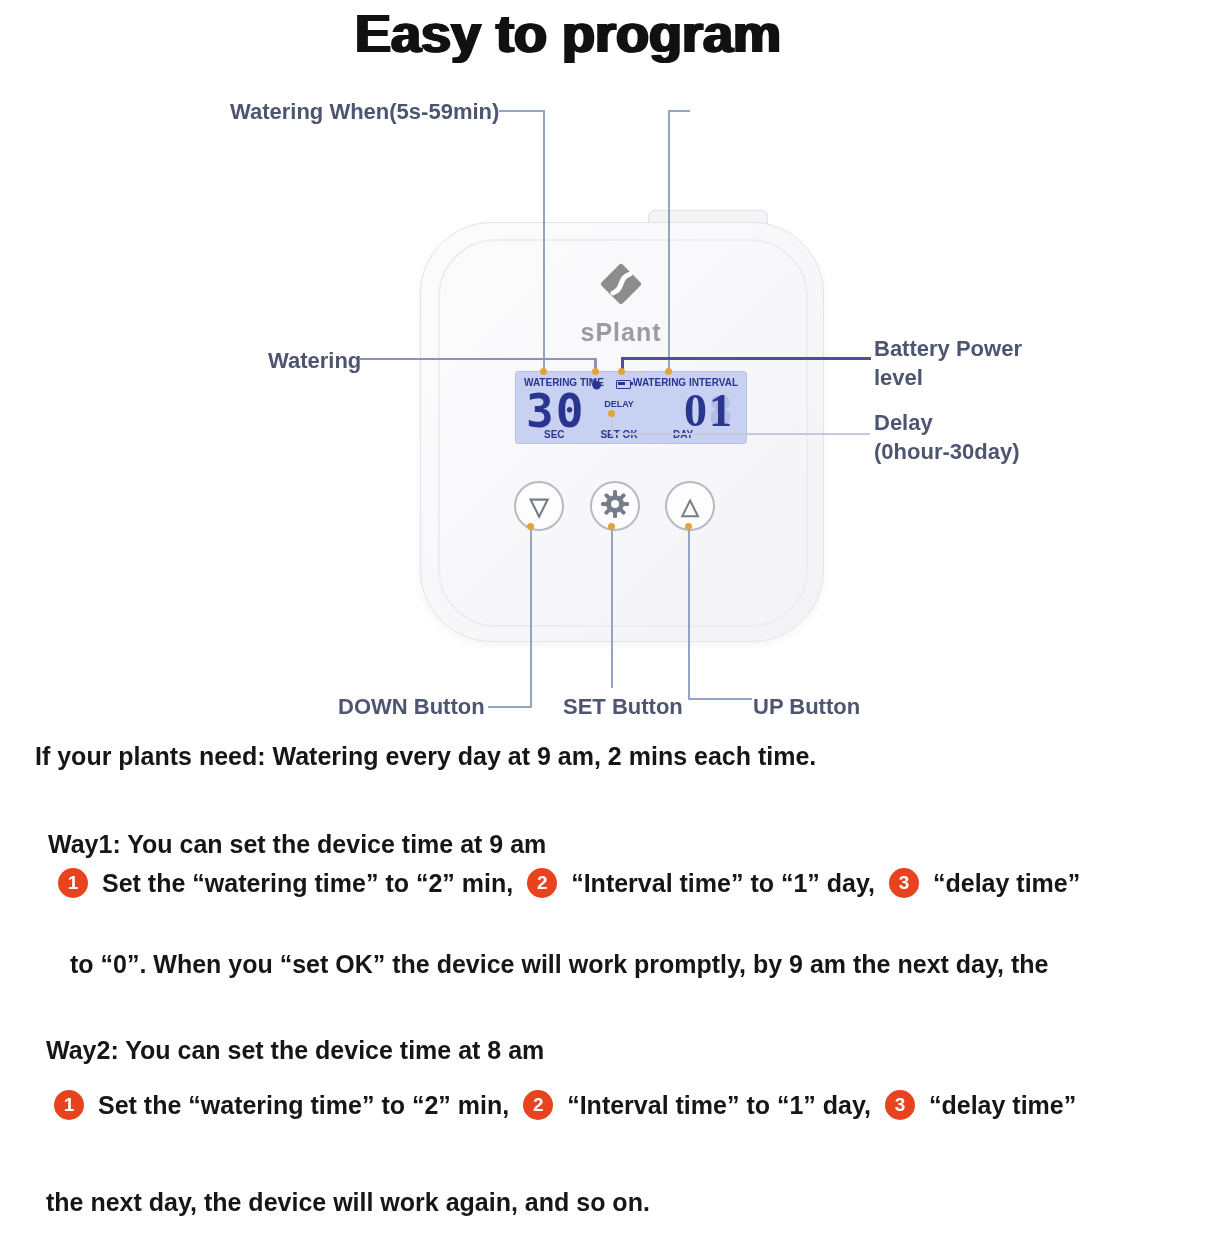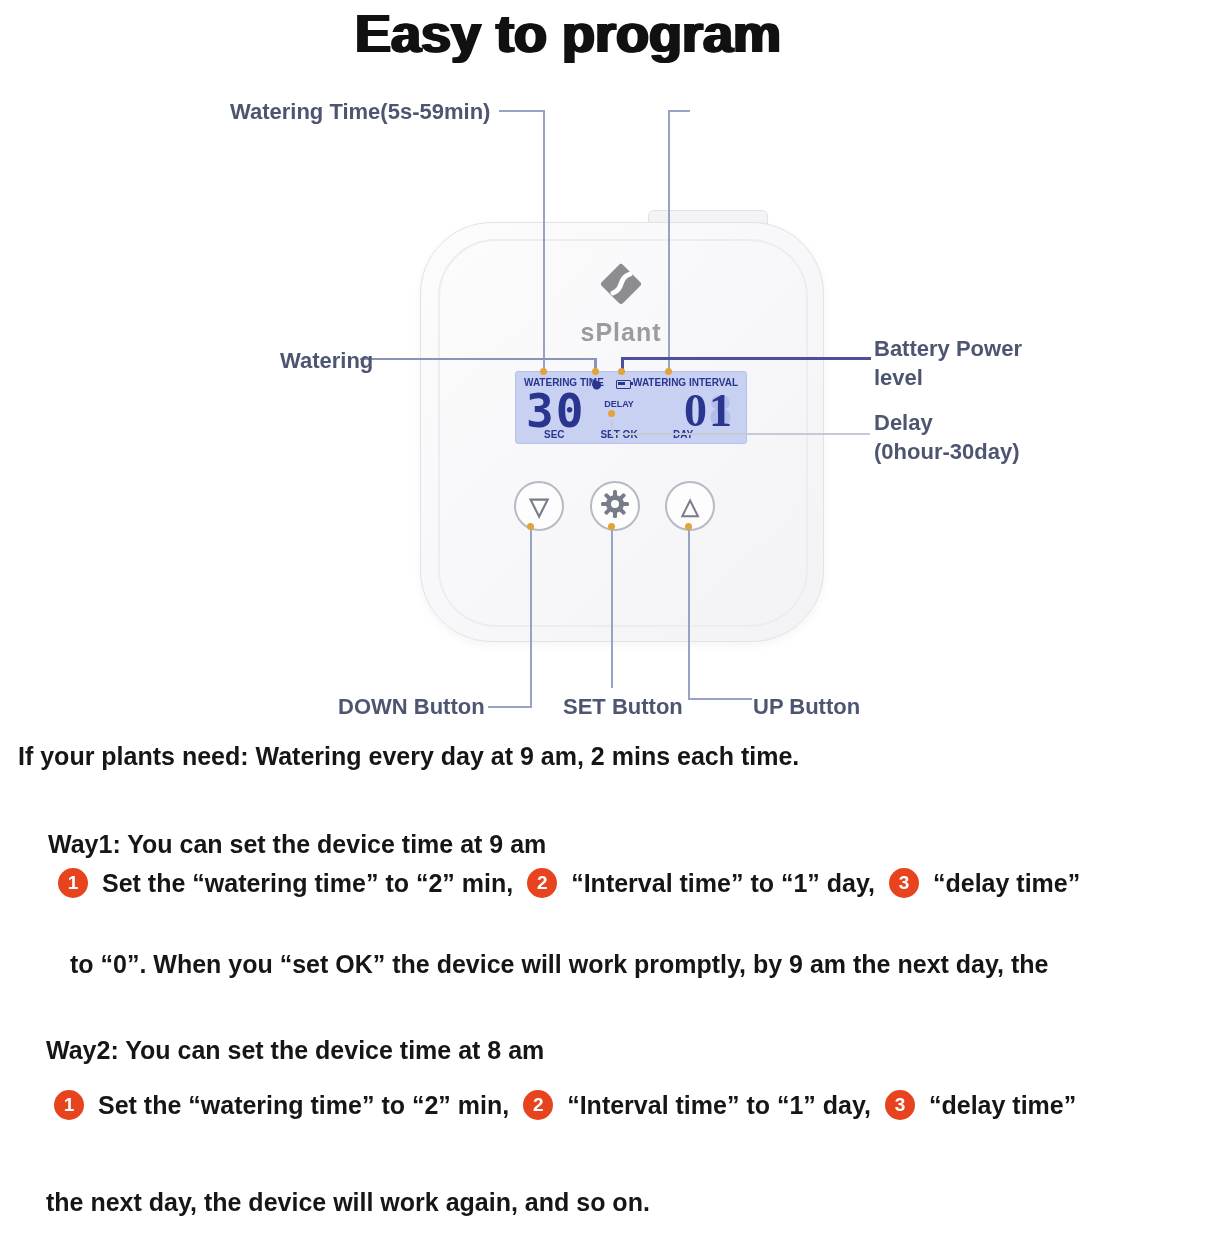--- a/index.html
+++ b/index.html
@@ -61,23 +61,23 @@
            flex:0 0 auto;}
   .steptext{font-size:25px;font-weight:bold;color:#161616;}
 </style>
 </head>
 <body>
 
 <div class="canvas">
 
   <div class="title">Easy to program</div>
 
-  <div class="lbl" style="left:230px;top:97px;">Watering Time(5s-59min)</div>
-
-  <div class="lbl" style="left:280px;top:346px;">Watering</div>
+  <div class="lbl" style="left:230px;top:97px;">Watering When(5s-59min)</div>
+
+  <div class="lbl" style="left:268px;top:346px;">Watering</div>
   <div class="lbl" style="left:874px;top:334px;">
     <div>Battery Power</div>
     <div>level</div>
   </div>
   <div class="lbl" style="left:874px;top:408px;">
     <div>Delay</div>
     <div>(0hour-30day)</div>
   </div>
 
   <div class="lbl" style="left:338px;top:692px;">DOWN Button</div>
@@ -160,21 +160,21 @@
           <circle cx="17" cy="17" r="9"></circle>
         </g>
         <circle cx="17" cy="17" r="4" fill="#fdfdfe"></circle>
       </svg>
     </span>
   </div>
   <div class="devbtn" style="left:665px;top:481px;">
     <span class="tri" style="font-size:23px;">△</span>
   </div>
 
-  <div class="body-line" style="left:18px;top:742px;">If your plants need: Watering every day at 9 am, 2 mins each time.</div>
+  <div class="body-line" style="left:35px;top:742px;">If your plants need: Watering every day at 9 am, 2 mins each time.</div>
 
   <div class="body-line" style="left:48px;top:806px;margin-top:24px;">Way1: You can set the device time at 9 am</div>
 
   <div class="steps" style="left:58px;top:868px;">
     <span class="stepnum">1</span>
     <span class="steptext">Set the “watering time” to “2” min,</span>
     <span class="stepnum">2</span>
     <span class="steptext">“Interval time” to “1” day,</span>
     <span class="stepnum">3</span>
     <span class="steptext">“delay time”</span>

